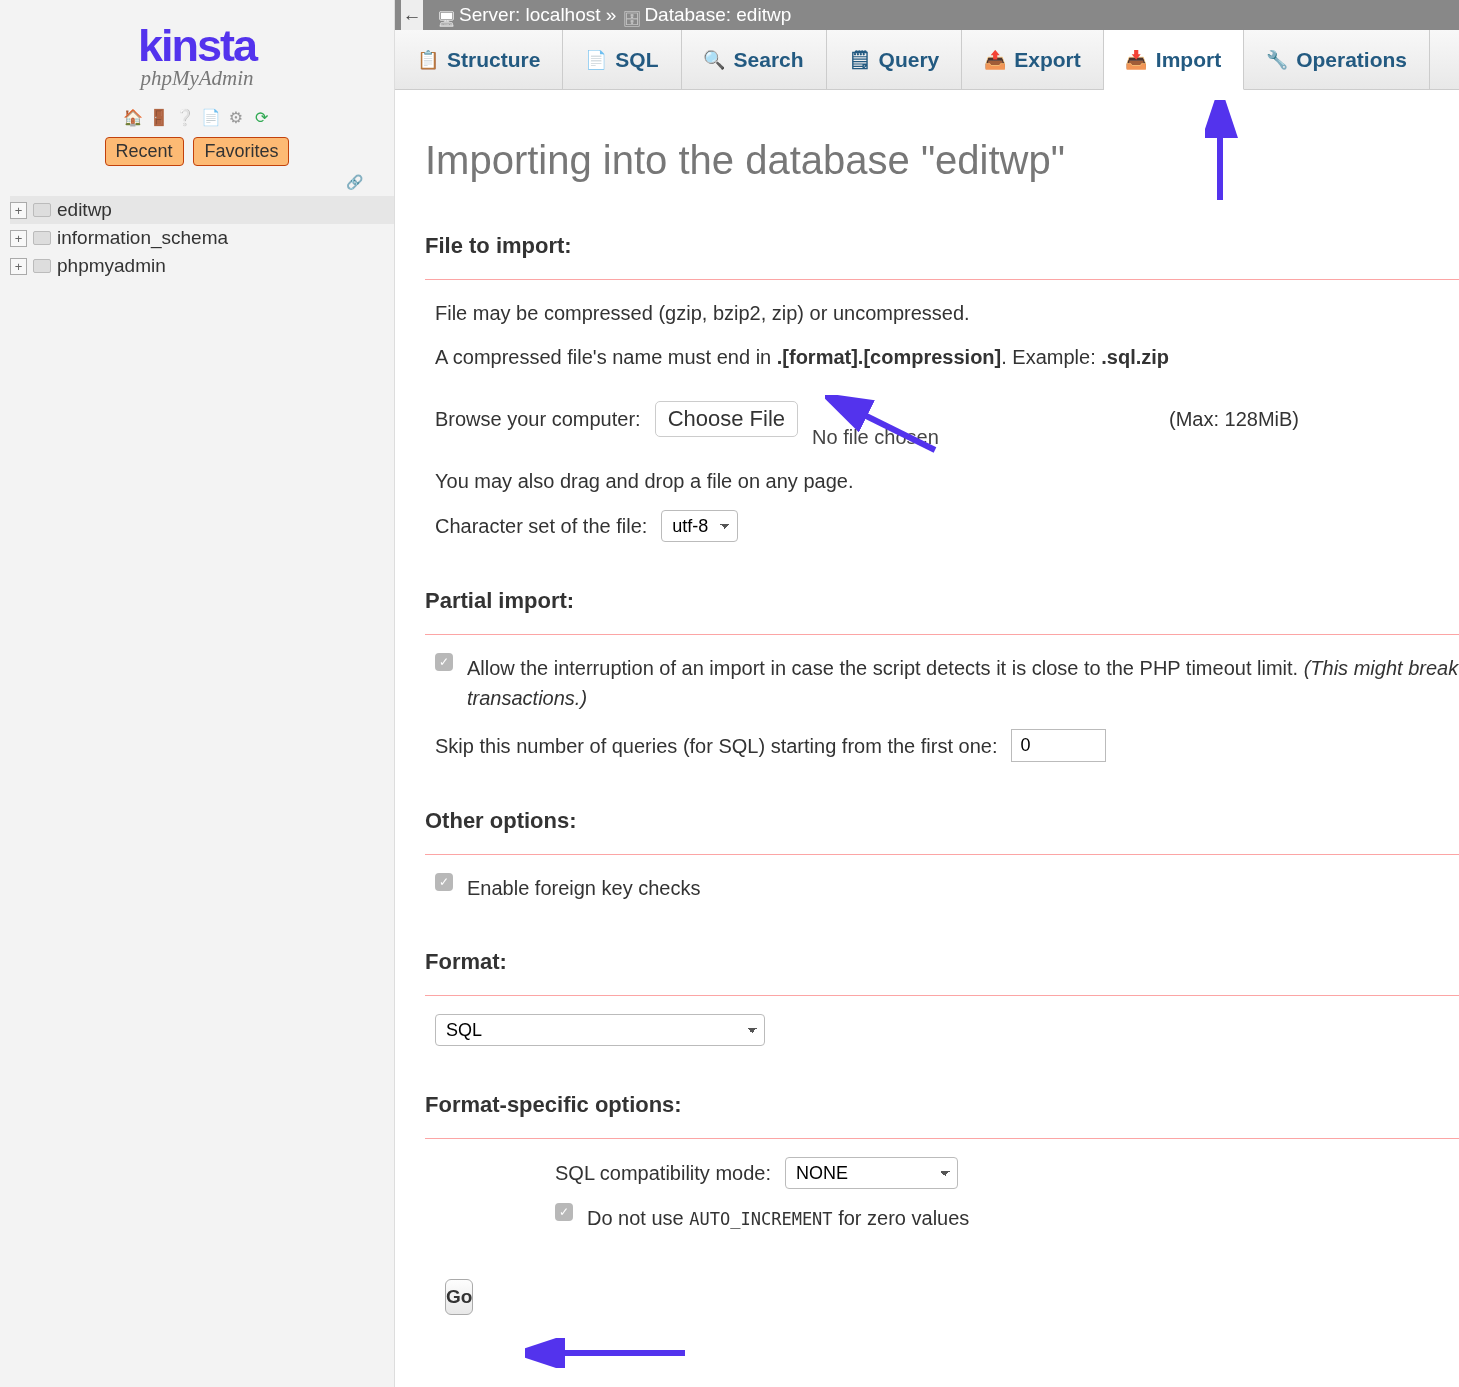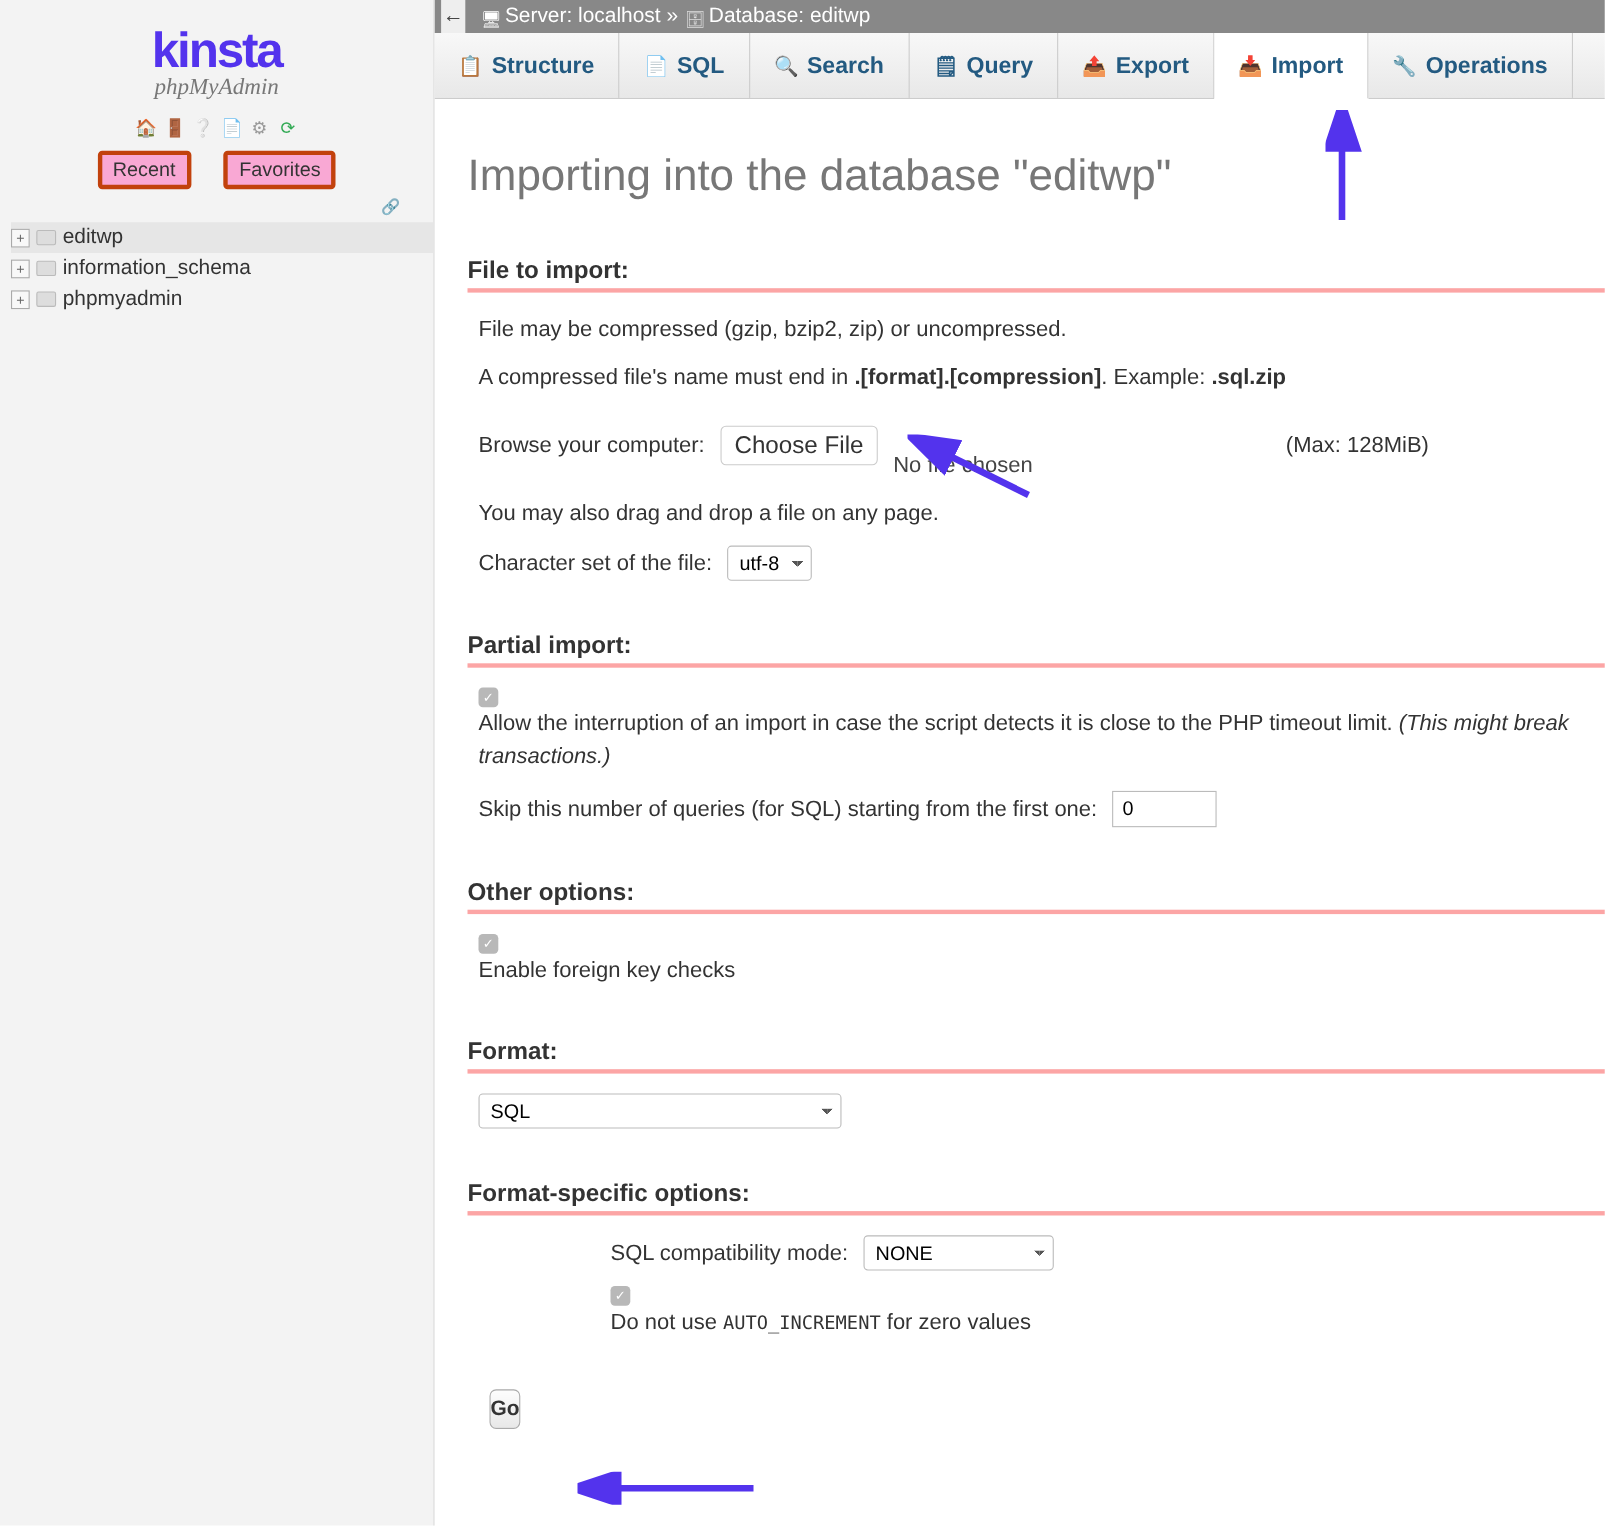--- a/index.html
+++ b/index.html
@@ -51,28 +51,28 @@
     vertical-align: middle;
     font-size: 16px;
     line-height: 18px;
   }
   .recent-fav {
     text-align: center;
     padding: 4px 0 8px;
   }
   .btn-chip {
     display: inline-block;
-    background: #f9a8d4;
-    border: 4px solid #c2410c;
+    background: #fdba74;
+    border: 1px solid #c2410c;
     border-radius: 4px;
     padding: 3px 10px;
     font-size: 18px;
     color: #333;
     cursor: pointer;
-    margin: 0 13px;
+    margin: 0 3px;
   }
   .link-icon-row {
     text-align: right;
     padding-right: 30px;
     color: #999;
     font-size: 14px;
   }
   .db-tree {
     padding: 6px 0 0 10px;
   }
@@ -177,22 +177,22 @@
   h1.page-title {
     font-size: 40px;
     font-weight: normal;
     color: #777;
     margin: 18px 0 50px;
   }
   .section-title {
     font-size: 22px;
     font-weight: bold;
     color: #333;
-    border-bottom: 4px solid #fca5a5;
-    padding-bottom: 3px;
+    border-bottom: 1px solid #fca5a5;
+    padding-bottom: 20px;
     margin: 0 0 18px;
   }
   .section-body {
     padding-left: 10px;
     font-size: 20px;
     color: #333;
     line-height: 1.5;
   }
   .section-body p { margin-bottom: 14px; }
   .row-inline {
@@ -241,21 +241,20 @@
     color: #fff;
     font-size: 12px;
     margin-right: 14px;
     flex-shrink: 0;
   }
   .cb::after { content: "✓"; }
   .option-row {
     display: flex;
     align-items: flex-start;
     margin-bottom: 16px;
-    flex-direction: column;
   }
   .italic { font-style: italic; }
   .section { margin-bottom: 46px; }
   .format-specific {
     padding-left: 130px;
   }
   .go-btn {
     border: 1px solid #aaa;
     background: linear-gradient(#fdfdfd, #e8e8e8);
     border-radius: 6px;

